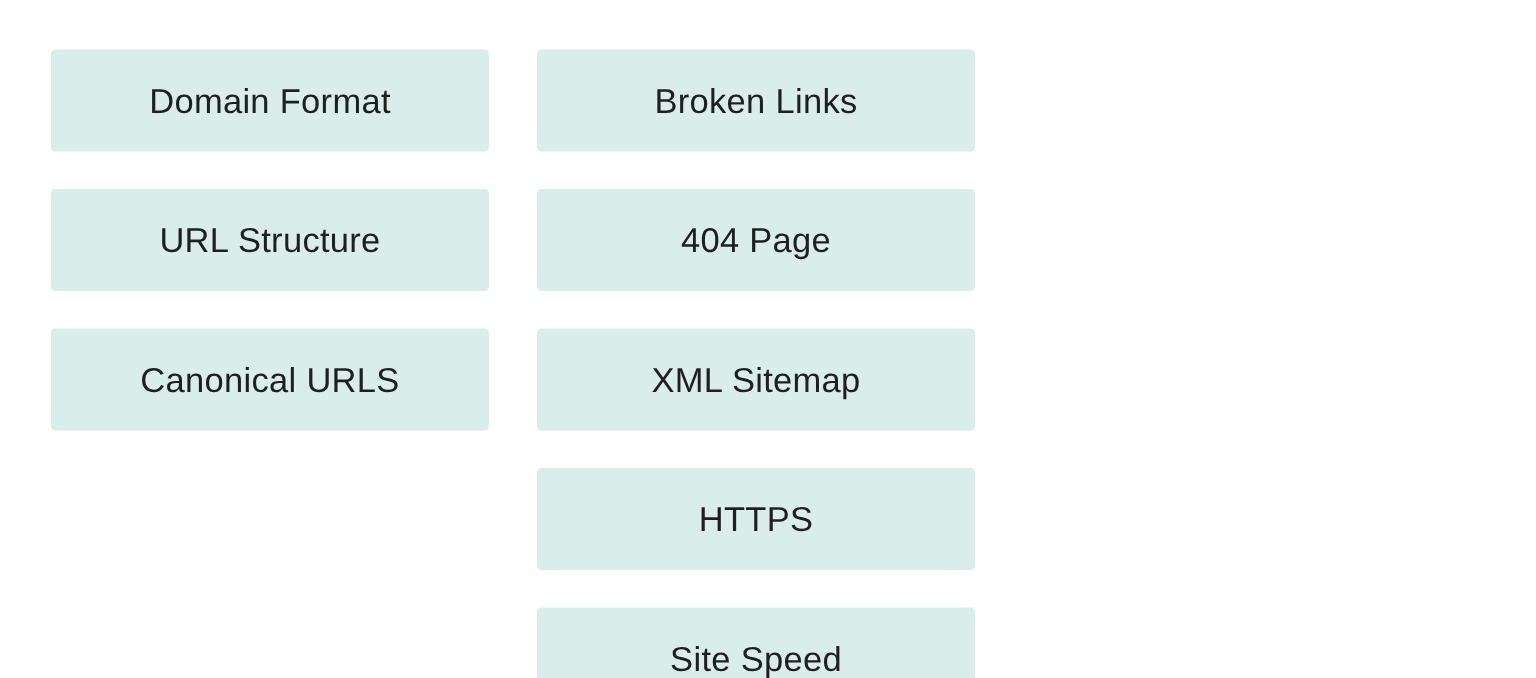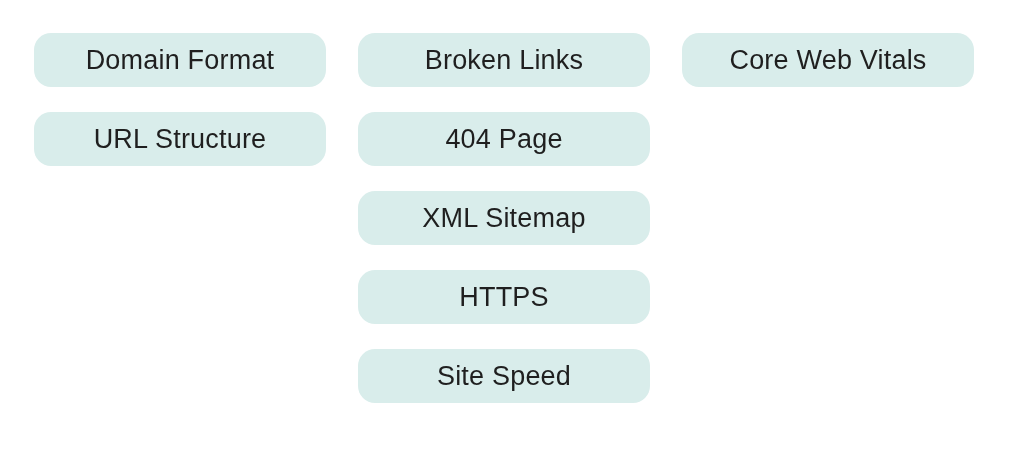--- a/index.html
+++ b/index.html
@@ -22,49 +22,49 @@
     display: flex;
     gap: 32px;
   }
   .pill-column {
     display: flex;
     flex-direction: column;
     gap: 25px;
   }
   .pill {
     width: 292px;
-    height: 54px;
+    height: 68px;
     background: #d9edeb;
-    border-radius: 17px;
+    border-radius: 3px;
     display: flex;
     align-items: center;
     justify-content: center;
-    font-size: 27px;
+    font-size: 23px;
     letter-spacing: 0.2px;
     color: #1f1f1f;
     box-sizing: border-box;
   }
 </style>
 </head>
 <body>
 
 <div class="canvas">
   <div class="pill-grid">
 
     <div class="pill-column">
       <div class="pill">Domain Format</div>
       <div class="pill">URL Structure</div>
+      <div class="pill">Canonical URLS</div>
     </div>
 
     <div class="pill-column">
       <div class="pill">Broken Links</div>
       <div class="pill">404 Page</div>
       <div class="pill">XML Sitemap</div>
       <div class="pill">HTTPS</div>
       <div class="pill">Site Speed</div>
     </div>
 
     <div class="pill-column">
-      <div class="pill">Core Web Vitals</div>
     </div>
 
   </div>
 </div>
 
 </body></html>

